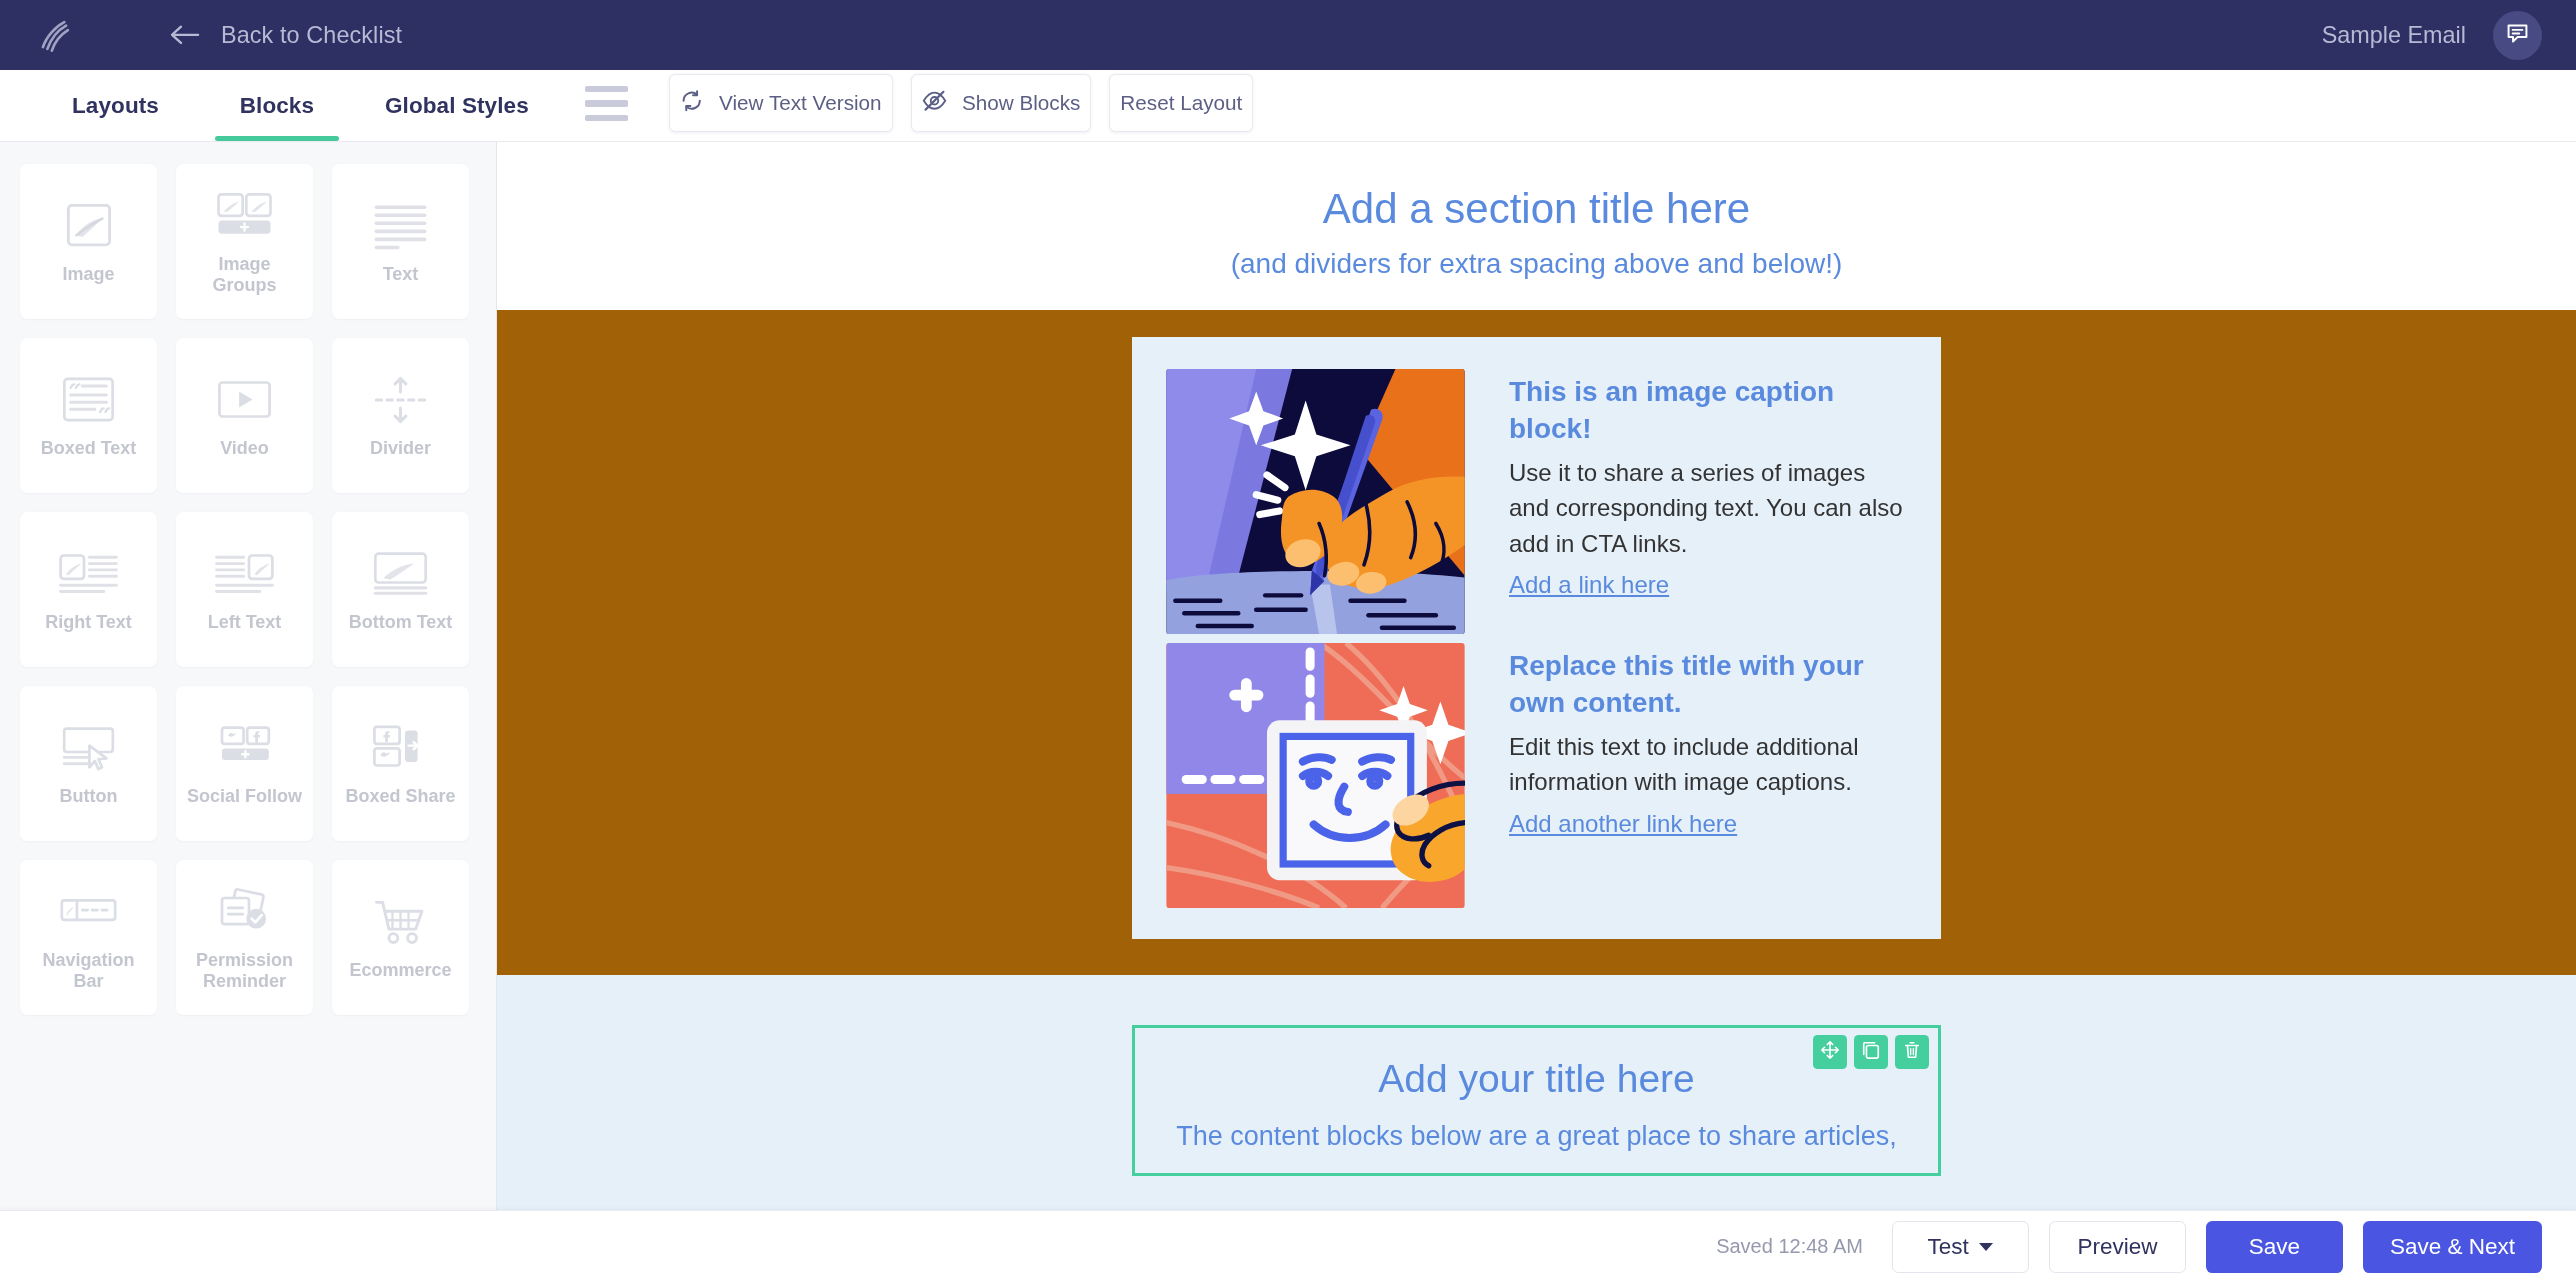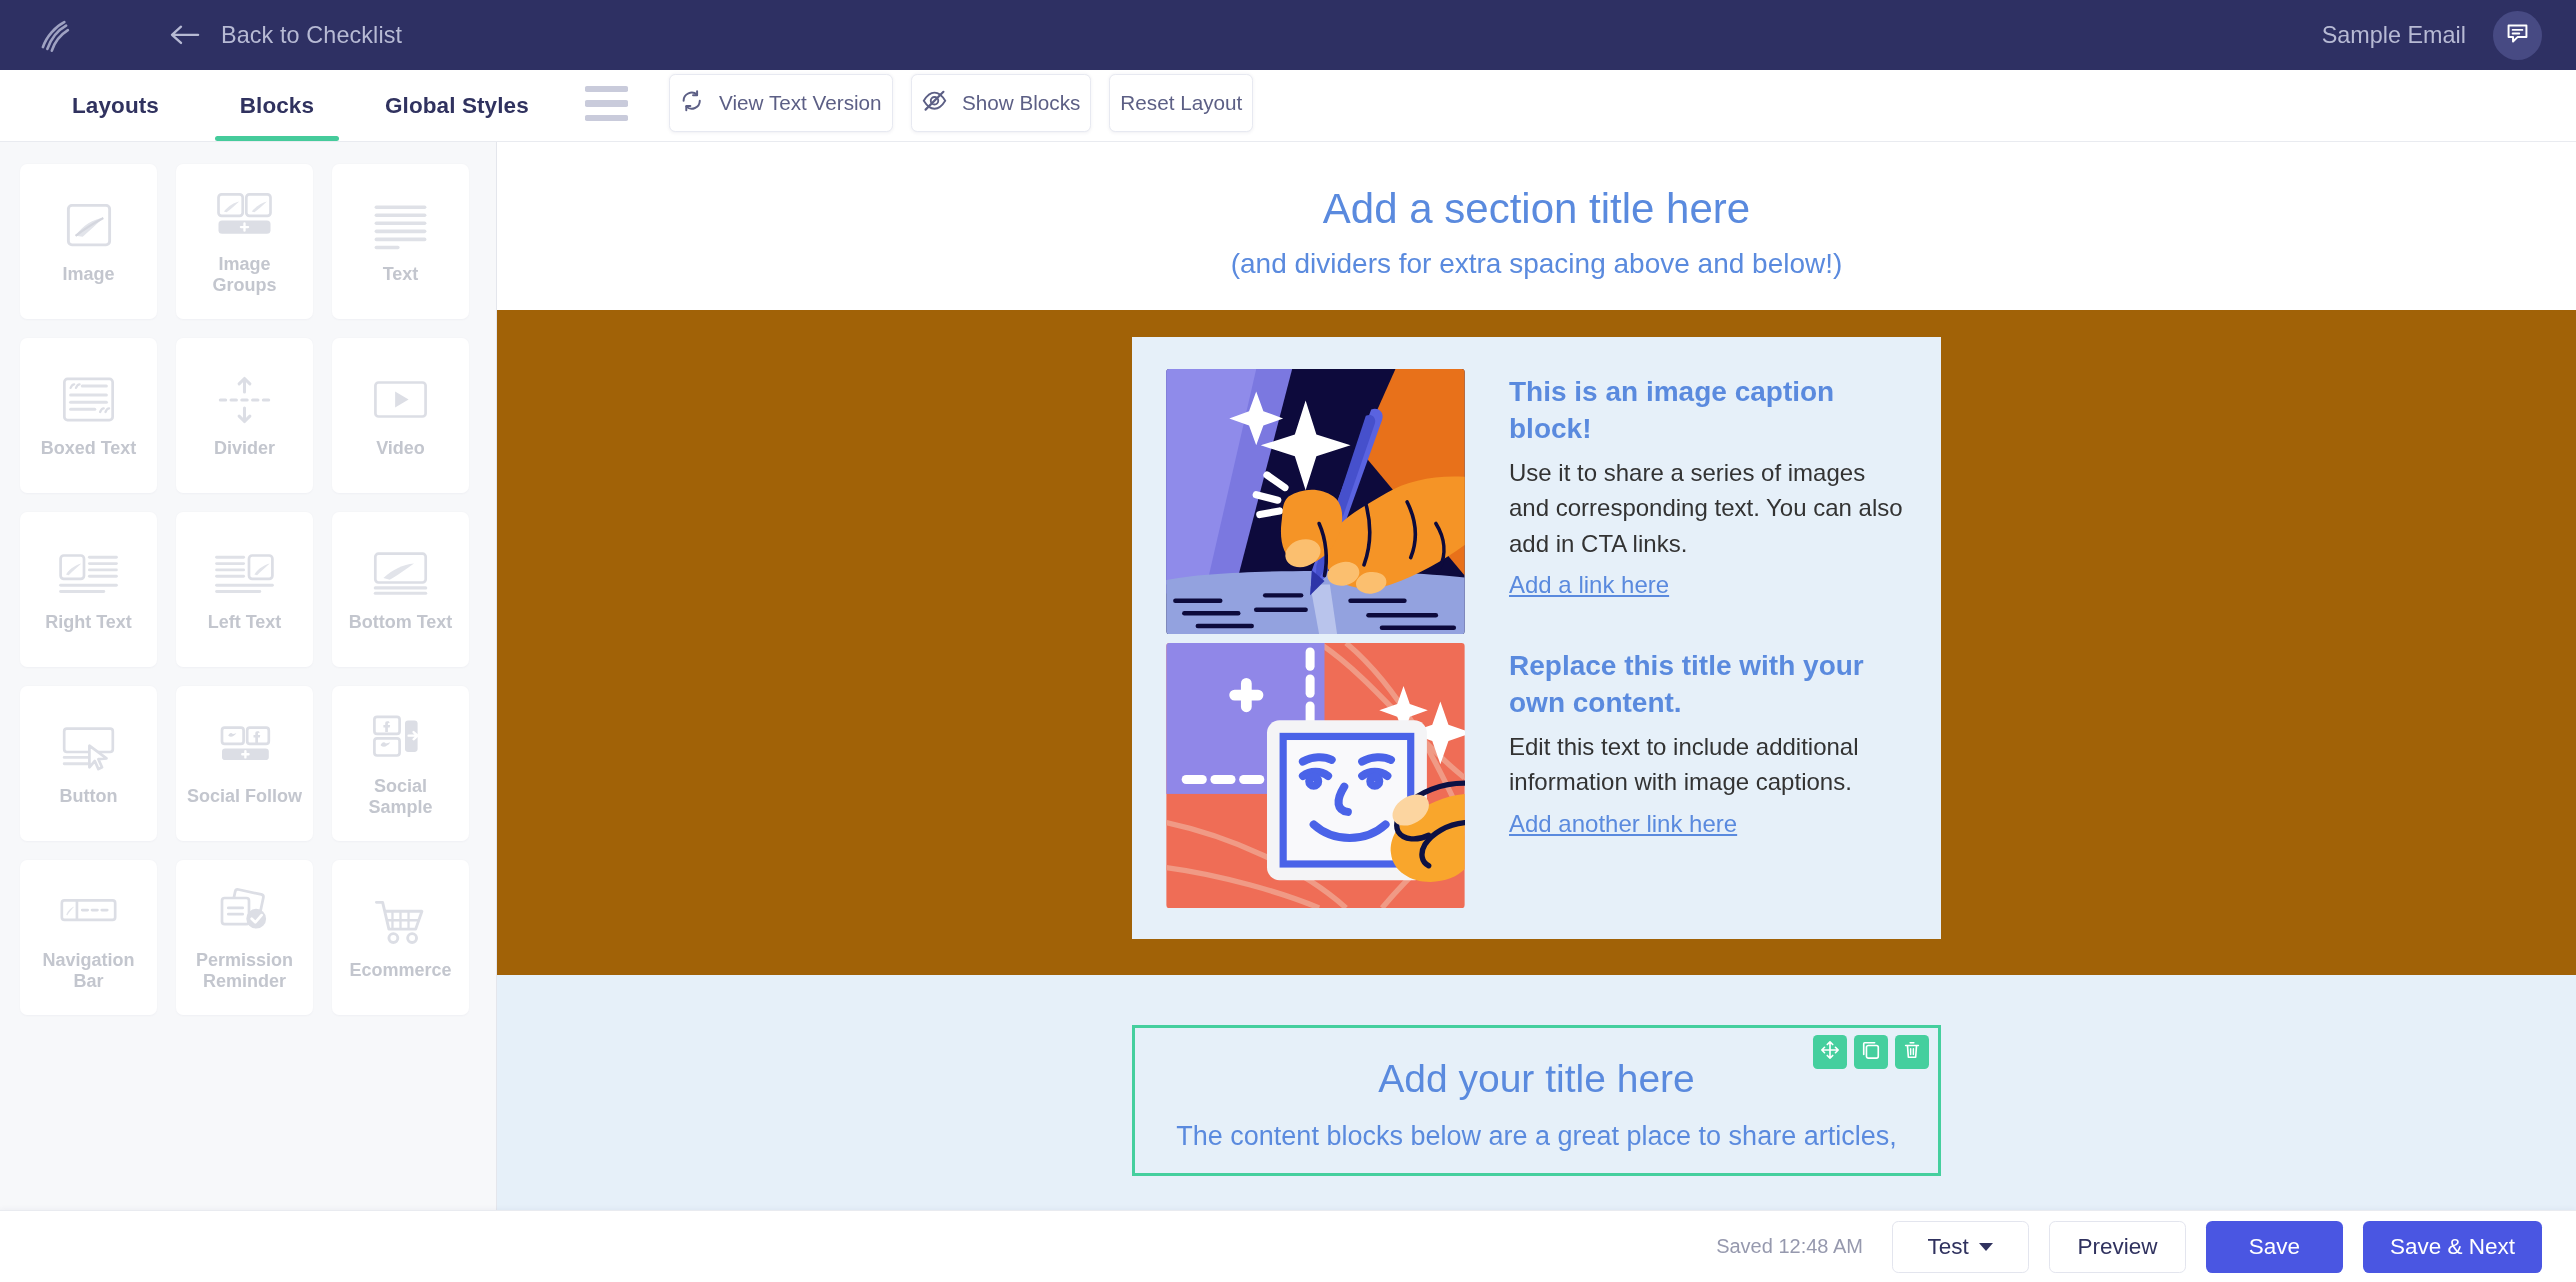--- a/index.html
+++ b/index.html
@@ -338,37 +338,37 @@
               <path d="M13 38 H40"></path>
           </g>
           <path d="M46 41 q1.6-4 4-4 M52 41 q1.6-4 4-4" stroke="#dcdee5" stroke-width="2.6" fill="none" stroke-linecap="round"></path>
         </svg>
       </div>
       <div class="block-label">Boxed Text</div>
     </div>
 
     <div class="block-card">
       <div class="block-icon">
+        <svg width="63" height="43" viewBox="0 0 70 48" aria-hidden="true">
+          <rect x="7" y="5" width="56" height="38" rx="3.5" fill="none" stroke="#dcdee5" stroke-width="3"></rect>
+          <path d="M29 15 L44 24 L29 33 Z" fill="#dcdee5"></path>
+        </svg>
+      </div>
+      <div class="block-label">Video</div>
+    </div>
+
+    <div class="block-card">
+      <div class="block-icon">
         <svg width="63" height="52" viewBox="0 0 70 58" aria-hidden="true">
           <path d="M35 5 V20 M29 11 L35 5 L41 11" stroke="#dcdee5" stroke-width="3.4" fill="none" stroke-linecap="round" stroke-linejoin="round"></path>
           <path d="M35 53 V38 M29 47 L35 53 L41 47" stroke="#dcdee5" stroke-width="3.4" fill="none" stroke-linecap="round" stroke-linejoin="round"></path>
           <path d="M8 29 H14 M20 29 H26 M32 29 H38 M44 29 H50 M56 29 H62" stroke="#dcdee5" stroke-width="3.4" stroke-linecap="round"></path>
         </svg>
       </div>
       <div class="block-label">Divider</div>
-    </div>
-
-    <div class="block-card">
-      <div class="block-icon">
-        <svg width="63" height="43" viewBox="0 0 70 48" aria-hidden="true">
-          <rect x="7" y="5" width="56" height="38" rx="3.5" fill="none" stroke="#dcdee5" stroke-width="3"></rect>
-          <path d="M29 15 L44 24 L29 33 Z" fill="#dcdee5"></path>
-        </svg>
-      </div>
-      <div class="block-label">Video</div>
     </div>
 
     <div class="block-card">
       <div class="block-icon">
         <svg width="63" height="47" viewBox="0 0 70 52" aria-hidden="true">
           <rect x="4" y="6" width="26" height="26" rx="3.5" fill="none" stroke="#dcdee5" stroke-width="3"></rect>
           <path d="M10 27 C15 20 22 16 27 15 C23 19 17 24 13 28 Z" fill="#e2e4ea"></path>
           <g stroke="#dfe1e7" stroke-width="3.2" stroke-linecap="round">
             <path d="M36 8 H66"></path>
               <path d="M36 15 H66"></path>
@@ -445,21 +445,21 @@
       <div class="block-icon">
         <svg width="63" height="49" viewBox="0 0 70 54" aria-hidden="true">
           <rect x="6" y="4" width="28" height="19" rx="3" fill="none" stroke="#dcdee5" stroke-width="3"></rect>
           <rect x="6" y="28" width="28" height="19" rx="3" fill="none" stroke="#dcdee5" stroke-width="3"></rect>
           <path d="M22 9 h-2 q-2 0-2 2 v2 h-2 v3 h2 v5 h3 v-5 h2 l.5-3 H21 v-1.4 q0-.8 1-.8 h1 Z" fill="#dcdee5"></path>
           <path d="M13 36 q3.5 2.6 7 0 q2.4-1.2 3.6-3.6 q-2.4 1.2-4.8 1.2 q-2.4-2.4-4.8 0 q-1.2 1.2-1 2.4 Z" fill="#dcdee5"></path>
           <rect x="40" y="8" width="14" height="35" rx="3.5" fill="#dcdee5"></rect>
           <path d="M44 25 H53 M49.5 21 L54 25 L49.5 29" stroke="#ffffff" stroke-width="2.6" fill="none" stroke-linecap="round" stroke-linejoin="round"></path>
         </svg>
       </div>
-      <div class="block-label">Social Sample</div>
+      <div class="block-label">Boxed Share</div>
     </div>
 
     <div class="block-card">
       <div class="block-icon">
         <svg width="63" height="32" viewBox="0 0 70 36" aria-hidden="true">
           <rect x="5" y="6" width="60" height="22" rx="3" fill="none" stroke="#dcdee5" stroke-width="3"></rect>
           <path d="M22 6 V28" stroke="#dcdee5" stroke-width="3"></path>
           <path d="M10 22 C12 17 16 14 19 13 C16 16 13 20 11 23 Z" fill="#e2e4ea"></path>
           <path d="M28 17 H34 M39 17 H45 M50 17 H56" stroke="#dcdee5" stroke-width="3.2" stroke-linecap="round"></path>
         </svg>

